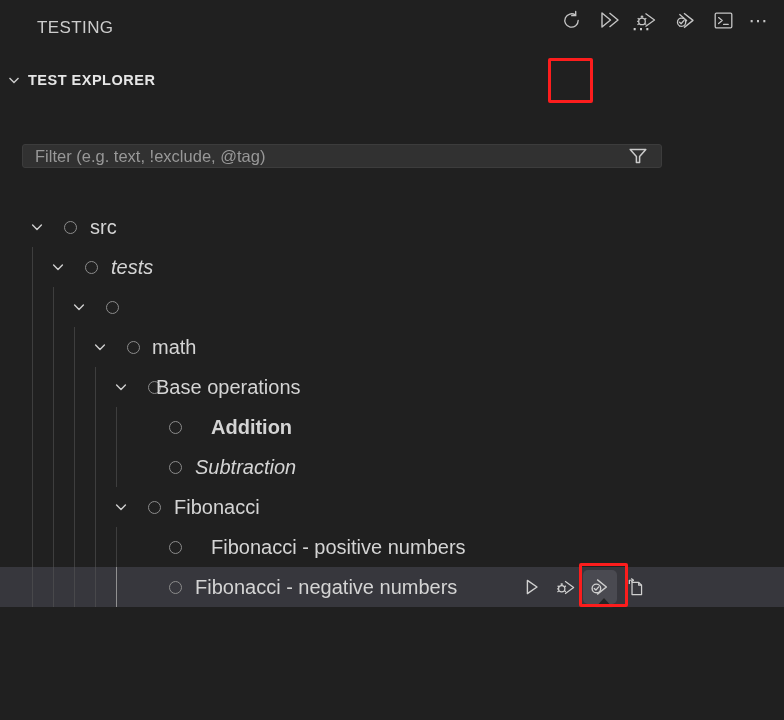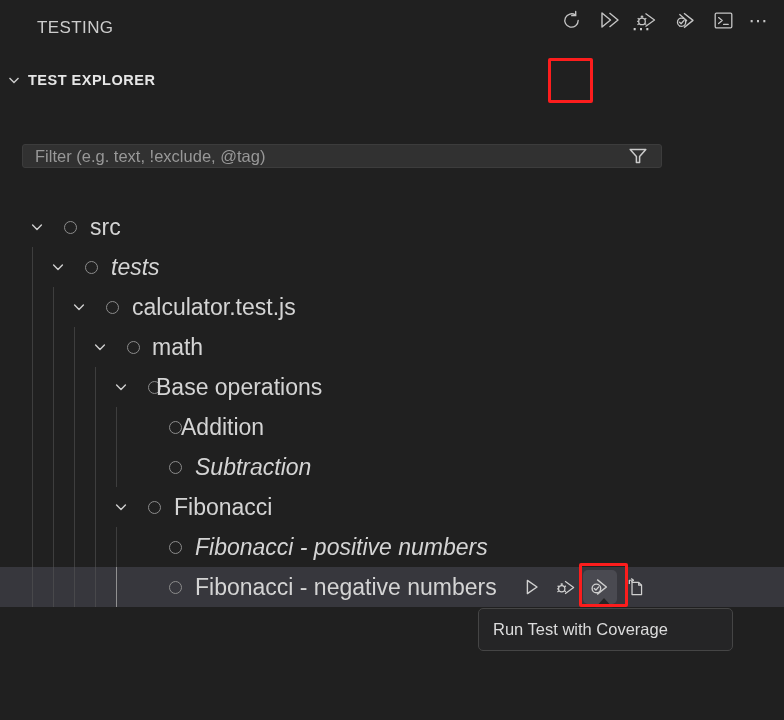--- a/index.html
+++ b/index.html
@@ -131,21 +131,21 @@
     width: 16px; height: 40px;
     display: flex; align-items: center; justify-content: center;
   }
   .circle-unset {
     width: 13px; height: 13px;
     border: 1.6px solid #8c8c8c;
     border-radius: 50%;
   }
   .row-label {
     position: absolute;
-    font-size: 23px; color: #d4d4d4;
+    font-size: 20px; color: #d4d4d4;
     white-space: nowrap;
   }
 
   
   .row-actions {
     position: absolute; top: 0; height: 40px;
     display: flex; align-items: center;
     right: 133px;
   }
   .ra-btn {
@@ -295,21 +295,20 @@
           <div class="guide" style="left: 53px;"></div>
         </div>
         <div class="twisty" style="left: 68px;">
           <svg width="16" height="16" viewBox="0 0 16 16" fill="none" stroke="currentColor" stroke-width="1.4" stroke-linecap="round" stroke-linejoin="round">
             <path d="M3.6 6 L8 10.4 L12.4 6"></path>
           </svg>
         </div>
         <div class="state-icon" style="left: 104px;">
           <span class="circle-unset"></span>
         </div>
-        <div class="row-label" style="left: 132px;">calculator.test.js</div>
       </div>
       <div class="row">
         <div class="guides">
           <div class="guide" style="left: 32px;"></div>
           <div class="guide" style="left: 53px;"></div>
           <div class="guide" style="left: 74px;"></div>
         </div>
         <div class="twisty" style="left: 89px;">
           <svg width="16" height="16" viewBox="0 0 16 16" fill="none" stroke="currentColor" stroke-width="1.4" stroke-linecap="round" stroke-linejoin="round">
             <path d="M3.6 6 L8 10.4 L12.4 6"></path>
@@ -341,21 +340,21 @@
         <div class="guides">
           <div class="guide" style="left: 32px;"></div>
           <div class="guide" style="left: 53px;"></div>
           <div class="guide" style="left: 74px;"></div>
           <div class="guide" style="left: 95px;"></div>
           <div class="guide" style="left: 116px;"></div>
         </div>
         <div class="state-icon" style="left: 167px;">
           <span class="circle-unset"></span>
         </div>
-        <div class="row-label" style="left: 181px;">Addition</div>
+        <div class="row-label" style="left: 211px; font-weight: bold;">Addition</div>
       </div>
       <div class="row">
         <div class="guides">
           <div class="guide" style="left: 32px;"></div>
           <div class="guide" style="left: 53px;"></div>
           <div class="guide" style="left: 74px;"></div>
           <div class="guide" style="left: 95px;"></div>
           <div class="guide" style="left: 116px;"></div>
         </div>
         <div class="state-icon" style="left: 167px;">
@@ -384,21 +383,21 @@
         <div class="guides">
           <div class="guide" style="left: 32px;"></div>
           <div class="guide" style="left: 53px;"></div>
           <div class="guide" style="left: 74px;"></div>
           <div class="guide" style="left: 95px;"></div>
           <div class="guide" style="left: 116px;"></div>
         </div>
         <div class="state-icon" style="left: 167px;">
           <span class="circle-unset"></span>
         </div>
-        <div class="row-label" style="left: 195px; font-style: italic;">Fibonacci - positive numbers</div>
+        <div class="row-label" style="left: 211px;">Fibonacci - positive numbers</div>
       </div>
       <div class="row selected">
         <div class="guides">
           <div class="guide" style="left: 32px;"></div>
           <div class="guide" style="left: 53px;"></div>
           <div class="guide" style="left: 74px;"></div>
           <div class="guide" style="left: 95px;"></div>
           <div class="guide active" style="left: 116px;"></div>
         </div>
         <div class="state-icon" style="left: 167px;">
@@ -442,17 +441,14 @@
               </svg>
             </span>
           </div>
         </div>
       </div>
     </div>
 
   <div class="redbox" id="redbox-row"></div>
 
   <div class="tooltip-arrow"></div>
-  <div class="tooltip">
-    <span class="tooltip-text">Run Test with Coverage</span>
-  </div>
 
 </div>
 
 </body></html>

